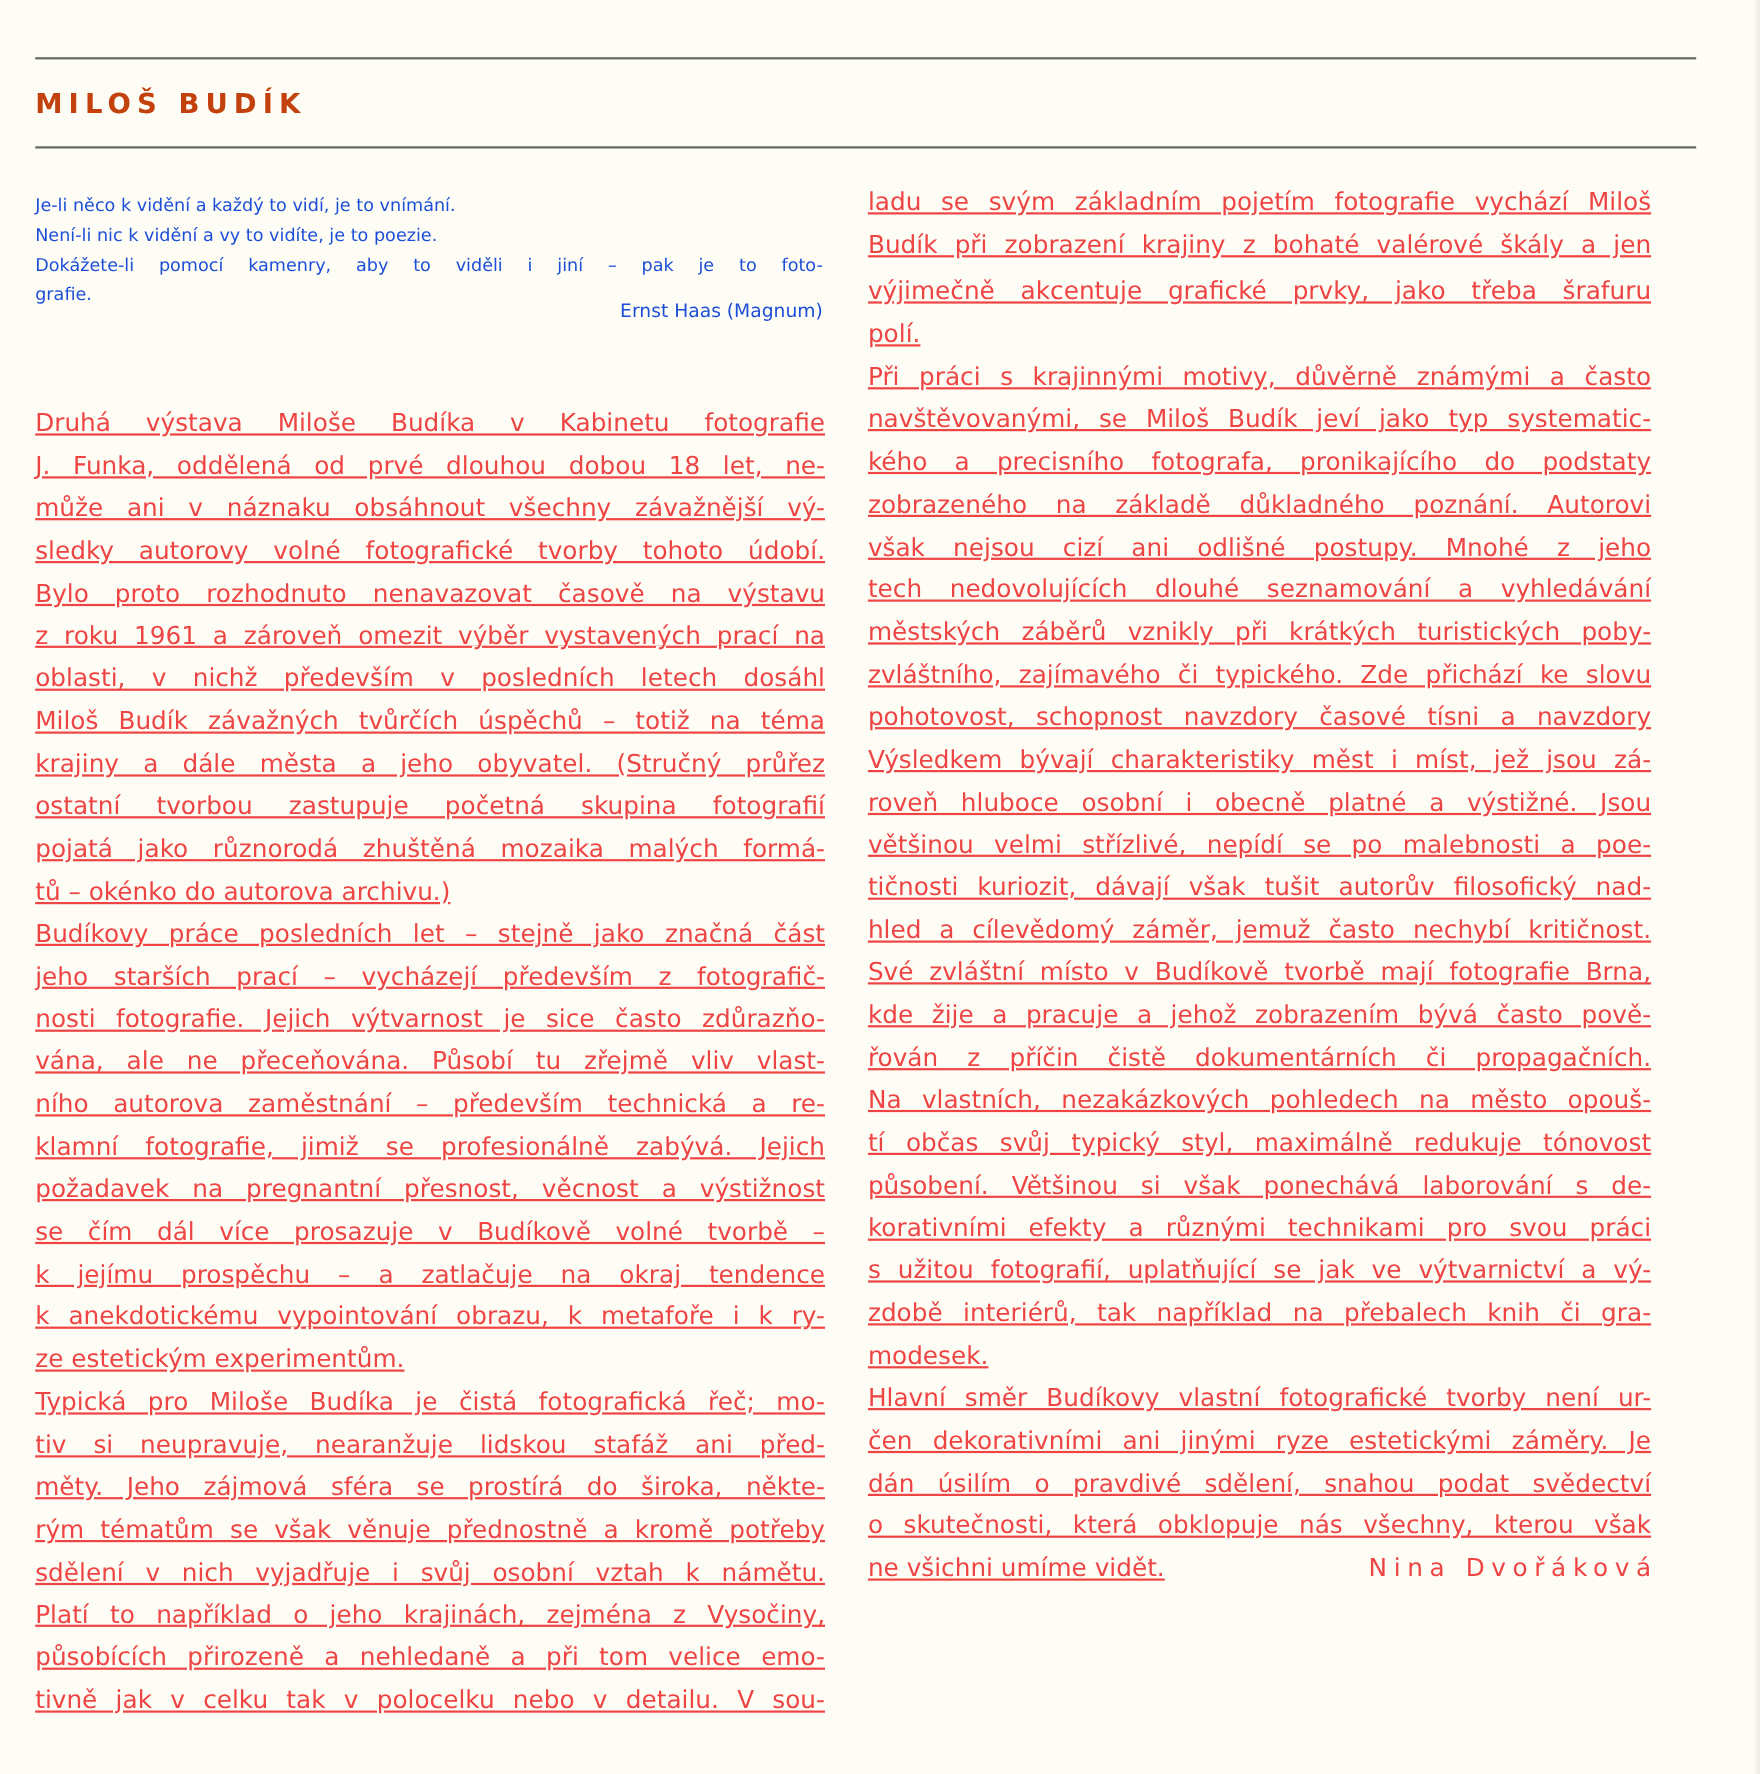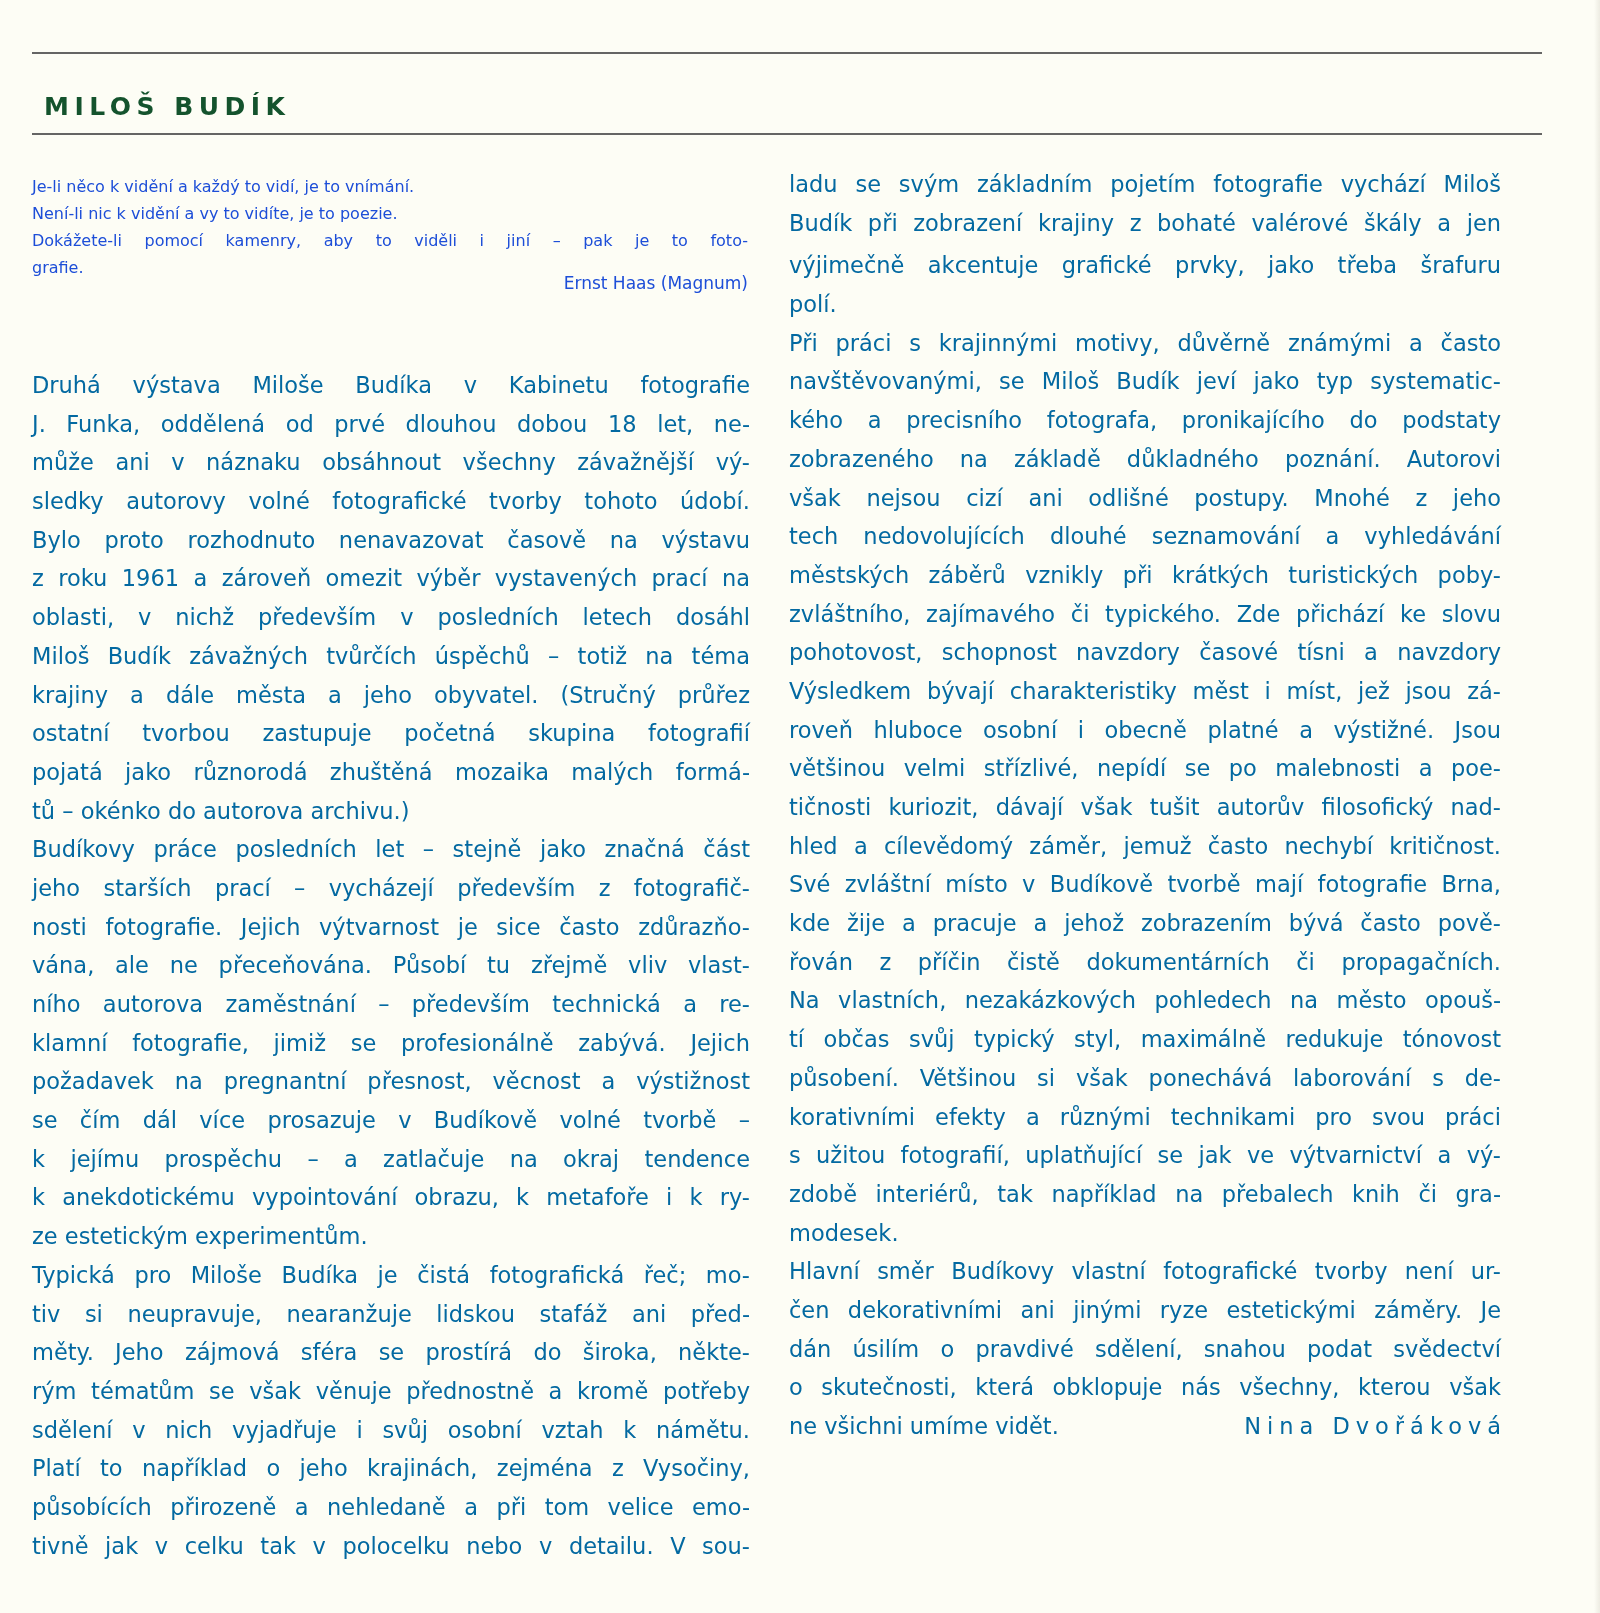--- a/index.html
+++ b/index.html
@@ -14,33 +14,33 @@
   .rule {
     position: absolute; left: 32px; width: 1510px; height: 2px;
     background: #4a4a4a; opacity: 0.85;
   }
   .rule.top { top: 52px; }
   .rule.bottom { top: 133px; }
   .title {
     position: absolute; left: 32px; top: 80px;
     font-family: "DejaVu Sans", sans-serif;
     font-weight: bold; font-size: 25px; letter-spacing: 5.5px;
-    color: #14532d; margin: 12px;
+    color: #c2410c; margin: 0;
   }
   .epigraph {
     position: absolute; left: 32px; top: 173px; width: 716px;
     font-size: 16px; line-height: 27px; color: #1d4ed8;
   }
   .epigraph .line { display: block; white-space: nowrap; }
   .epigraph .line.j { text-align: justify; text-align-last: justify; }
   .epigraph .attr {
     position: absolute; right: 0; top: 97px; font-size: 17px; white-space: nowrap;
   }
   .col {
-    position: absolute; font-size: 22.5px; line-height: 38.7px; color: #0369a1;
+    position: absolute; font-size: 22.5px; line-height: 38.7px; color: #ef4444; text-decoration: underline;
   }
   .col.left { left: 32px; top: 342px; width: 718px; margin-top: 24px; }
   .col.right { left: 789px; top: 165px; width: 712px; }
   .col .ln {
     display: block; height: 38.7px; white-space: nowrap; overflow: visible;
     text-align: justify; text-align-last: justify;
   }
   .col .ln.end { text-align-last: left; }
   .col.right .ln.gap { margin-top: 4px; }
   .signature {

